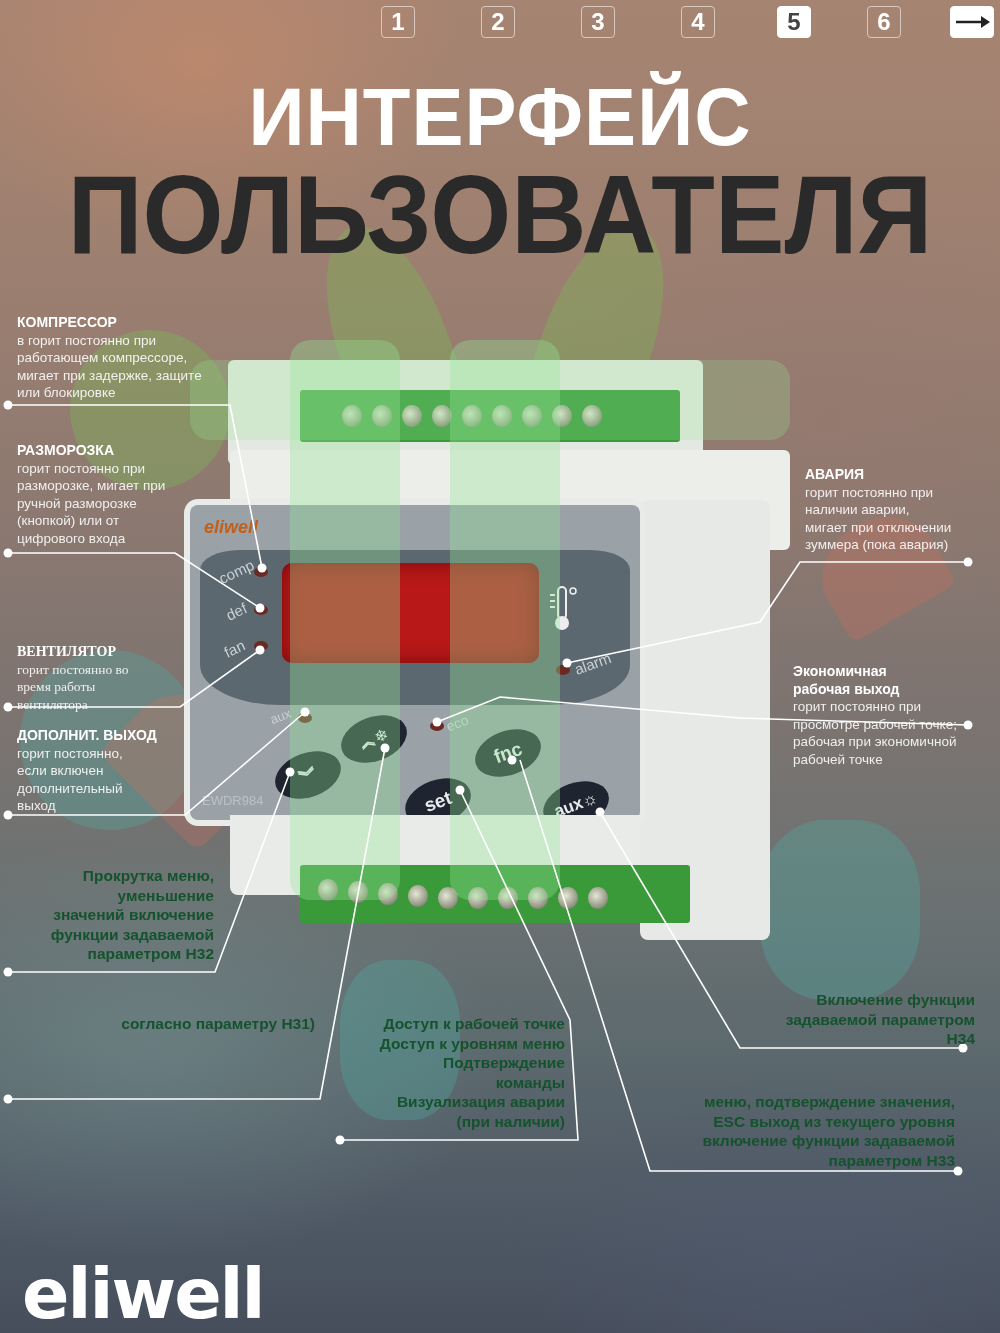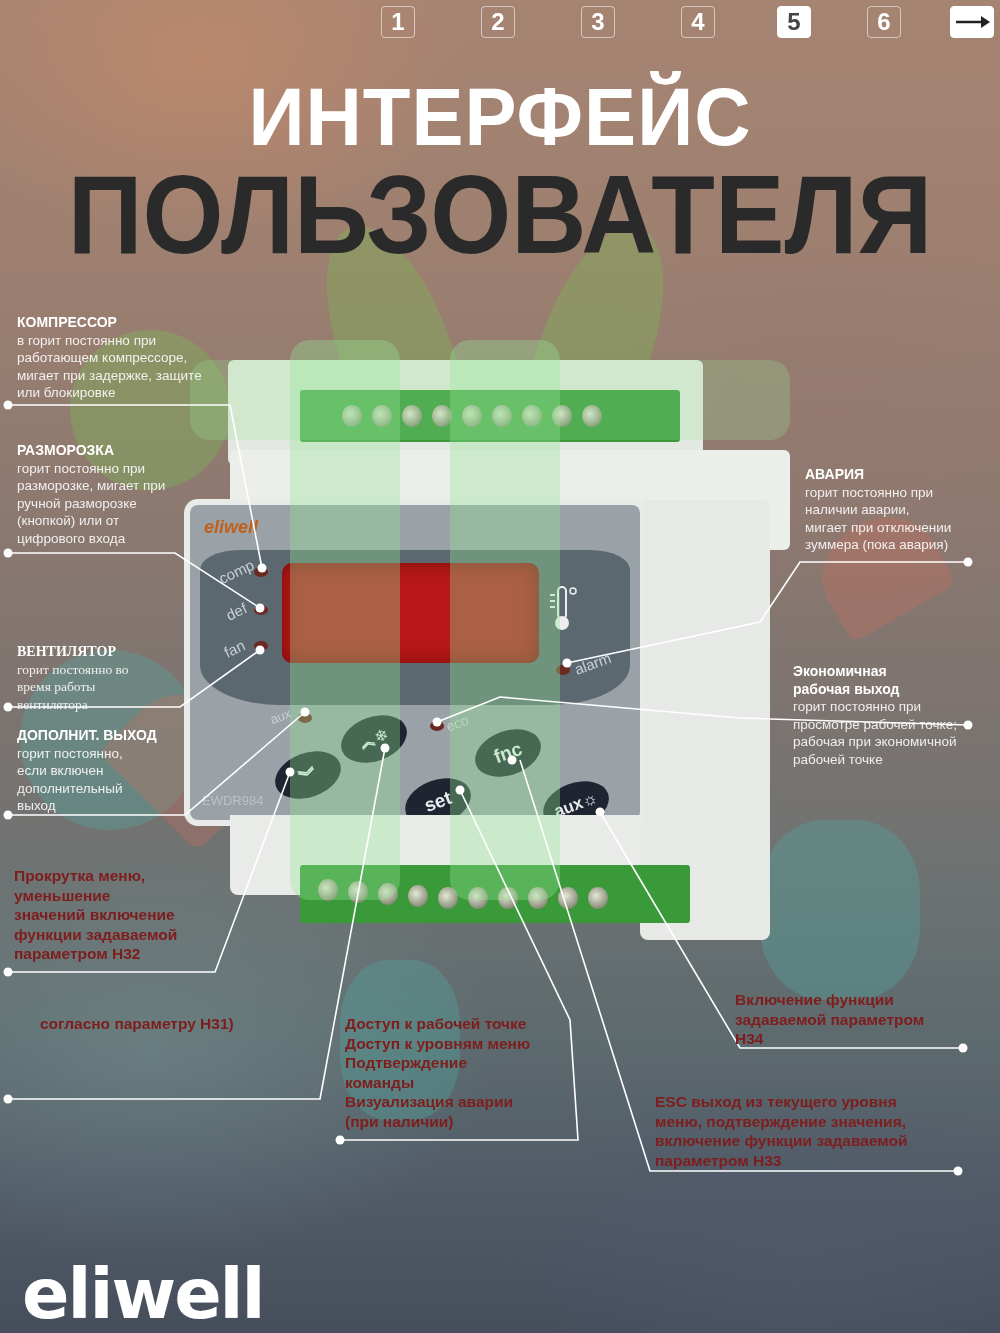--- a/index.html
+++ b/index.html
@@ -29,21 +29,21 @@
   .pg.next { width: 44px; background: #fff; border-color: #fff; }
 
   .title1 { position: absolute; top: 72px; left: 0; width: 1000px; text-align: center; font-weight: 900;
             font-size: 78px; letter-spacing: 1px; color: #fff; font-family: "Liberation Sans", sans-serif; transform: scaleY(1.05); }
   .title2 { position: absolute; top: 150px; left: 0; width: 1000px; text-align: center; font-weight: 900;
             font-size: 112px; letter-spacing: 0px; color: #2a2a2a; font-family: "Liberation Sans", sans-serif; transform: scaleX(0.93); }
 
   
   .callout { position: absolute; font-size: 13.5px; line-height: 17.5px; color: rgba(255,255,255,0.88); }
   .callout .hd { font-weight: bold; color: #fff; font-size: 14px; text-transform: none; }
-  .callout.center { text-align: left; font-weight: bold; color: #7f1d1d; font-size: 15.5px; line-height: 19.5px; }
+  .callout.center { text-align: right; font-weight: bold; color: #14532d; font-size: 15.5px; line-height: 19.5px; }
 
   svg.lines { position: absolute; left: 0; top: 0; width: 1000px; height: 1333px; pointer-events: none; }
 
   
   .device { position: absolute; left: 190px; top: 360px; width: 600px; height: 620px; }
   .top-block { position: absolute; left: 38px; top: 0; width: 475px; height: 105px; background: #e4e8e2; border-radius: 6px; }
   .terminal-top { position: absolute; left: 110px; top: 30px; width: 380px; height: 52px; background: #3a9a3a; border-radius: 3px; }
   .screw { position: absolute; width: 20px; height: 22px; border-radius: 50%; background: radial-gradient(circle at 40% 40%, #e6e6d6, #8a8f7a 70%, #2f5a2f); }
   .mid-block { position: absolute; left: 40px; top: 90px; width: 560px; height: 100px; background: #eceeea; border-radius: 6px; }
   .face { position: absolute; left: 0; top: 145px; width: 450px; height: 315px; background: #9aa2a8; border-radius: 8px; box-shadow: 0 0 0 6px #e8ebe8; }
@@ -277,19 +277,19 @@
   <div>(при наличии)</div>
 </div>
 
 <div class="callout center" style="left:735px;top:990px;width:240px;">
   <div>Включение функции</div>
   <div>задаваемой параметром</div>
   <div>Н34</div>
 </div>
 
 <div class="callout center" style="left:655px;top:1092px;width:300px;">
+  <div>меню, подтверждение значения,</div>
   <div>ESC выход из текущего уровня</div>
-  <div>меню, подтверждение значения,</div>
   <div>включение функции задаваемой</div>
   <div>параметром Н33</div>
 </div>
 
 <div class="brand">eliwell</div>
 
 </body></html>

